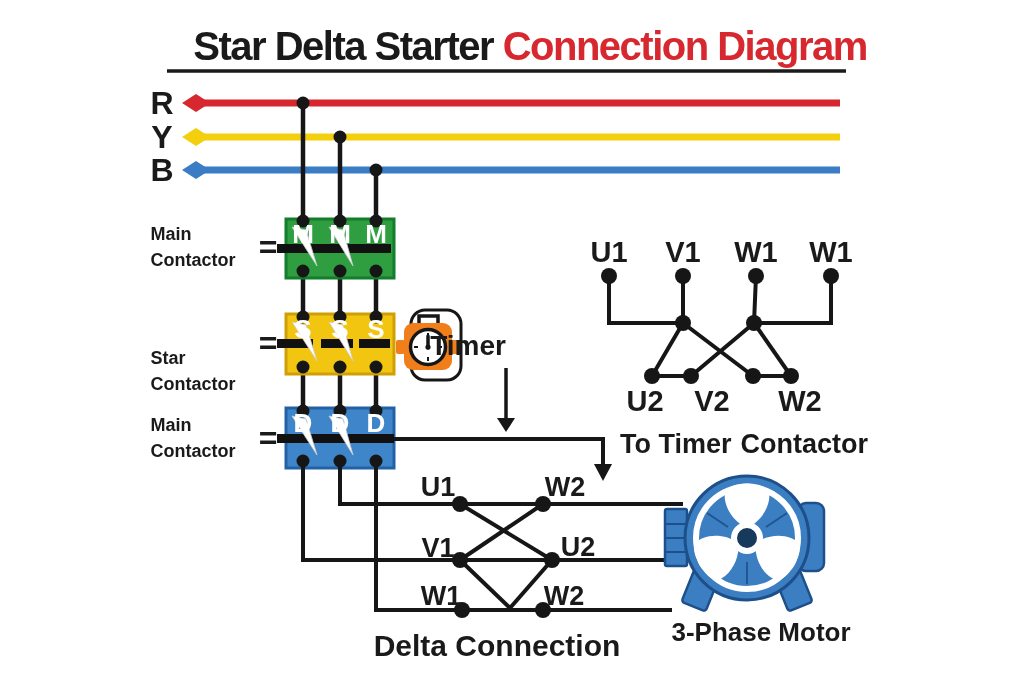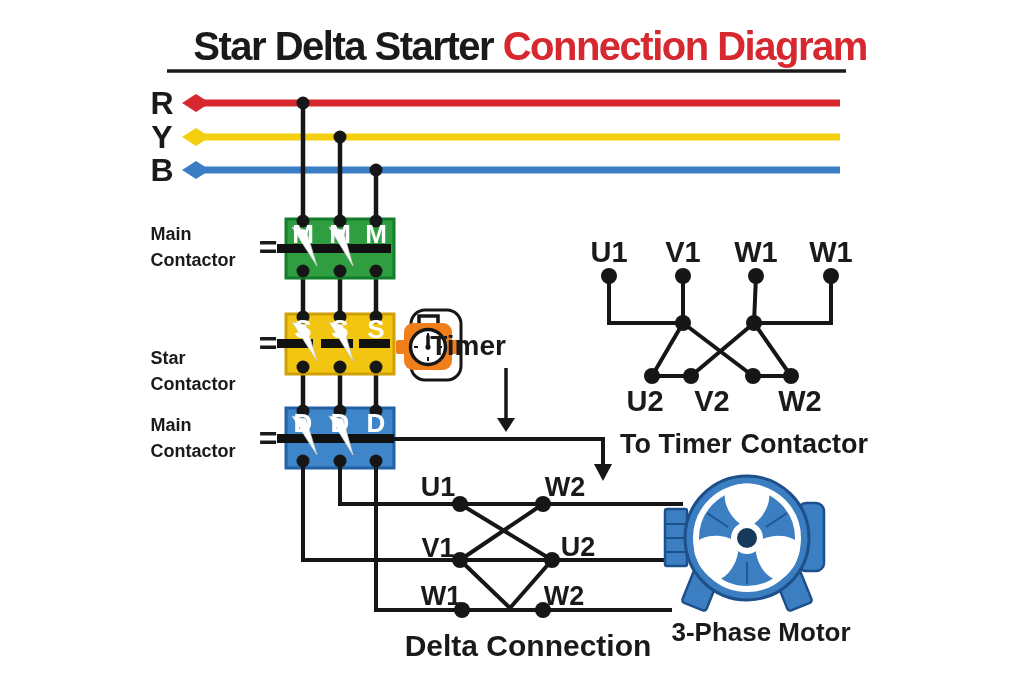--- a/index.html
+++ b/index.html
@@ -12,21 +12,21 @@
   .title .accent{color:#d7282f;}
   .phase{font-size:32px;}
   .ctext{font-size:18px;line-height:26px;text-align:left;}
   .eq{font-size:32px;}
   .letter{font-size:26px;color:#ffffff;}
   .term{font-size:29px;}
   .rowlbl{font-size:27px;}
   .timerlbl{font-size:28px;}
   .todelta{font-size:27px;transform:translate(0,-50%);}
   .todelta .p2{margin-left:9px;font-weight:bold;color:#181818;}
-  .caption{font-size:30px;margin-left:31px;}
+  .caption{font-size:30px;}
   .motorlbl{font-size:26px;}
 </style>
 </head>
 <body>
 
 <div id="stage">
 
   <svg width="1024" height="683" viewBox="0 0 1024 683">
 
     <line x1="167" y1="71" x2="846" y2="71" stroke="#1a1a1a" stroke-width="3.5"></line>

